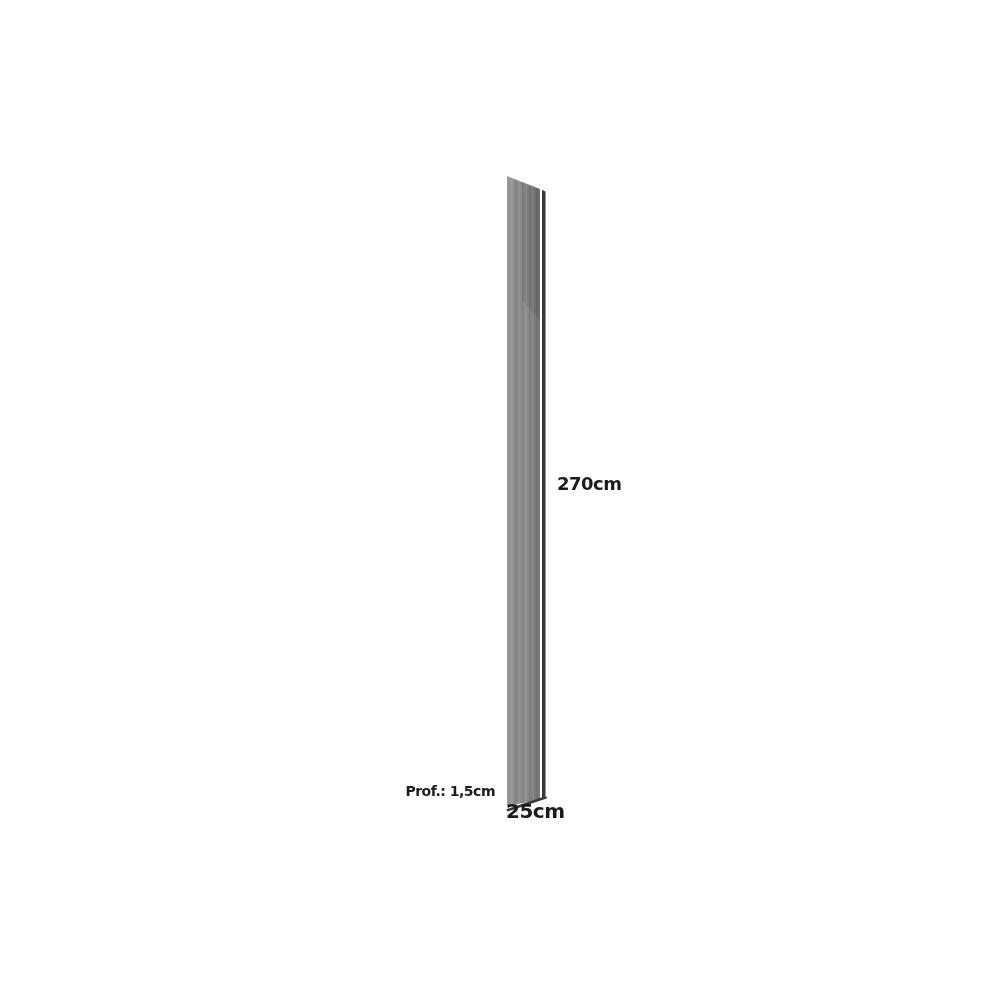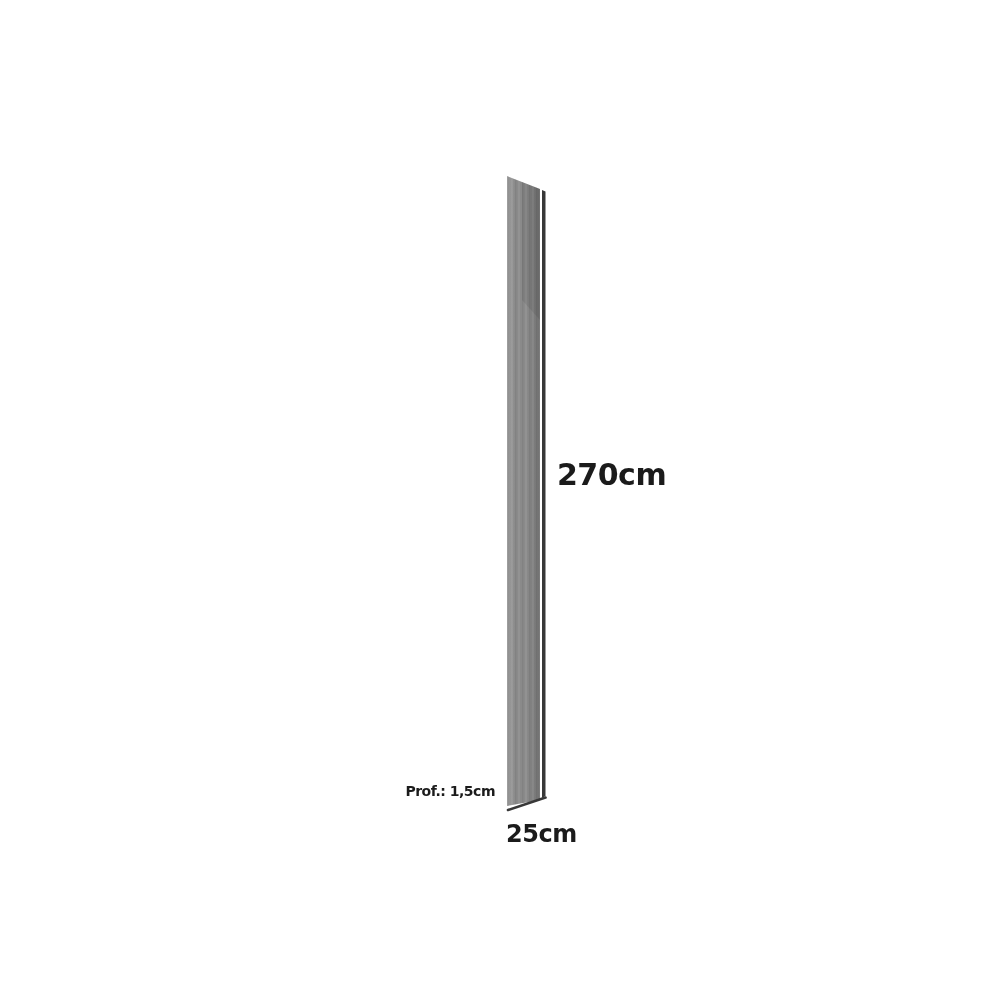--- a/index.html
+++ b/index.html
@@ -26,34 +26,34 @@
   .dim-label {
     position: absolute;
     font-weight: bold;
     color: var(--label-text, #1b1b1b);
     letter-spacing: -0.5px;
     white-space: nowrap;
     line-height: 1;
   }
   .dim-label.height {
     left: 557px;
-    top: 460px;
-    font-size: 30px;
+    top: 475px;
+    font-size: 18px;
   }
   .dim-label.depth {
     left: 357px;
     top: 784px;
     width: 138px;
     text-align: right;
     font-size: 14px;
   }
   .dim-label.width {
     left: 506px;
-    top: 822px;
-    font-size: 24px;
+    top: 801px;
+    font-size: 20px;
   }
   .g1 { stop-color: var(--panel-light, #9e9e9e); }
   .g2 { stop-color: var(--panel-mid, #8a8a8a); }
   .g3 { stop-color: var(--panel-dark, #717171); }
   .edge-fill { fill: var(--panel-edge, #383838); }
   .edge-stroke { stroke: var(--panel-edge, #383838); }
 </style>
 </head>
 <body>
 

